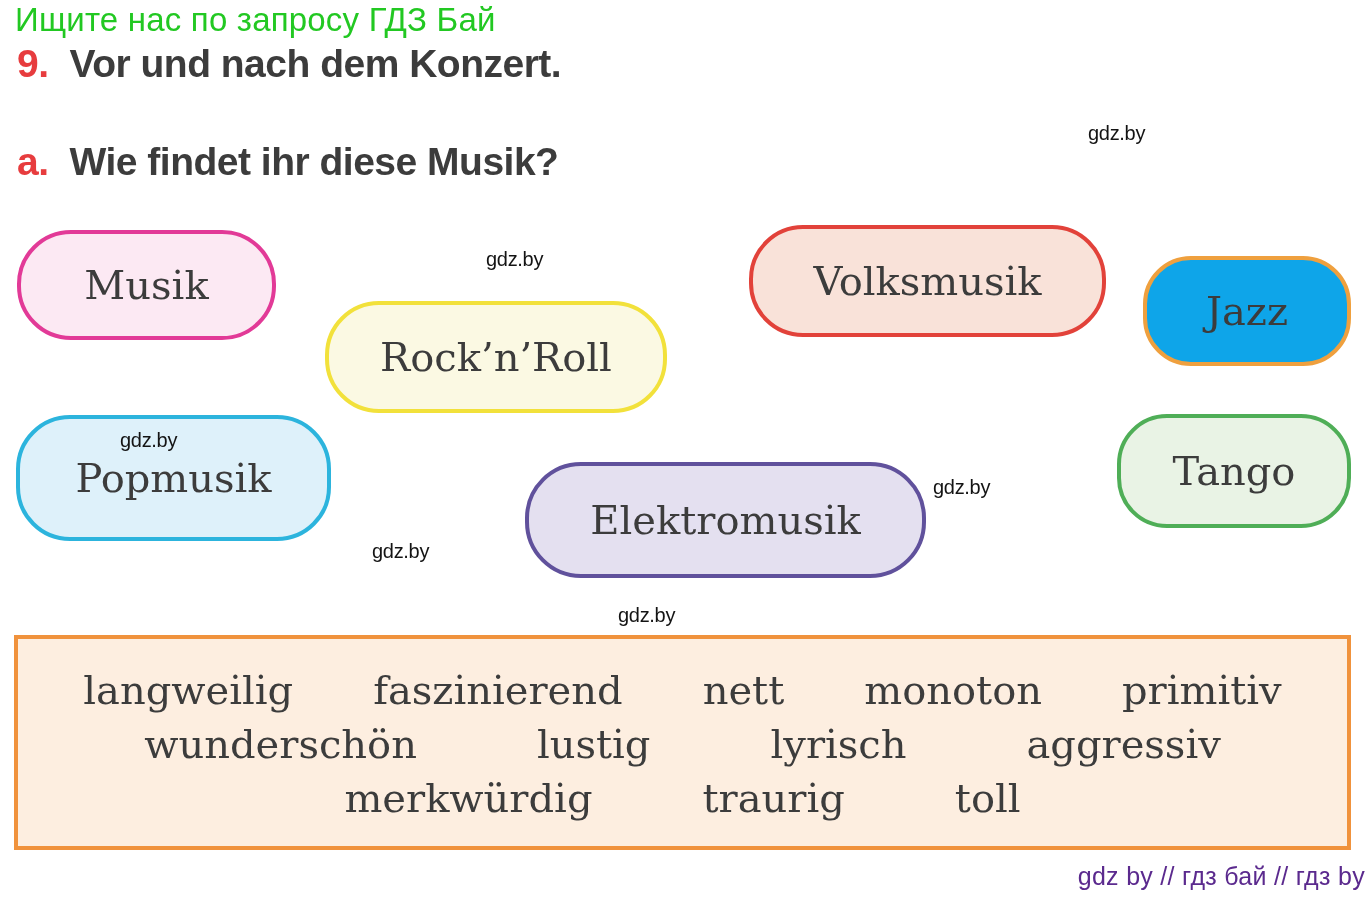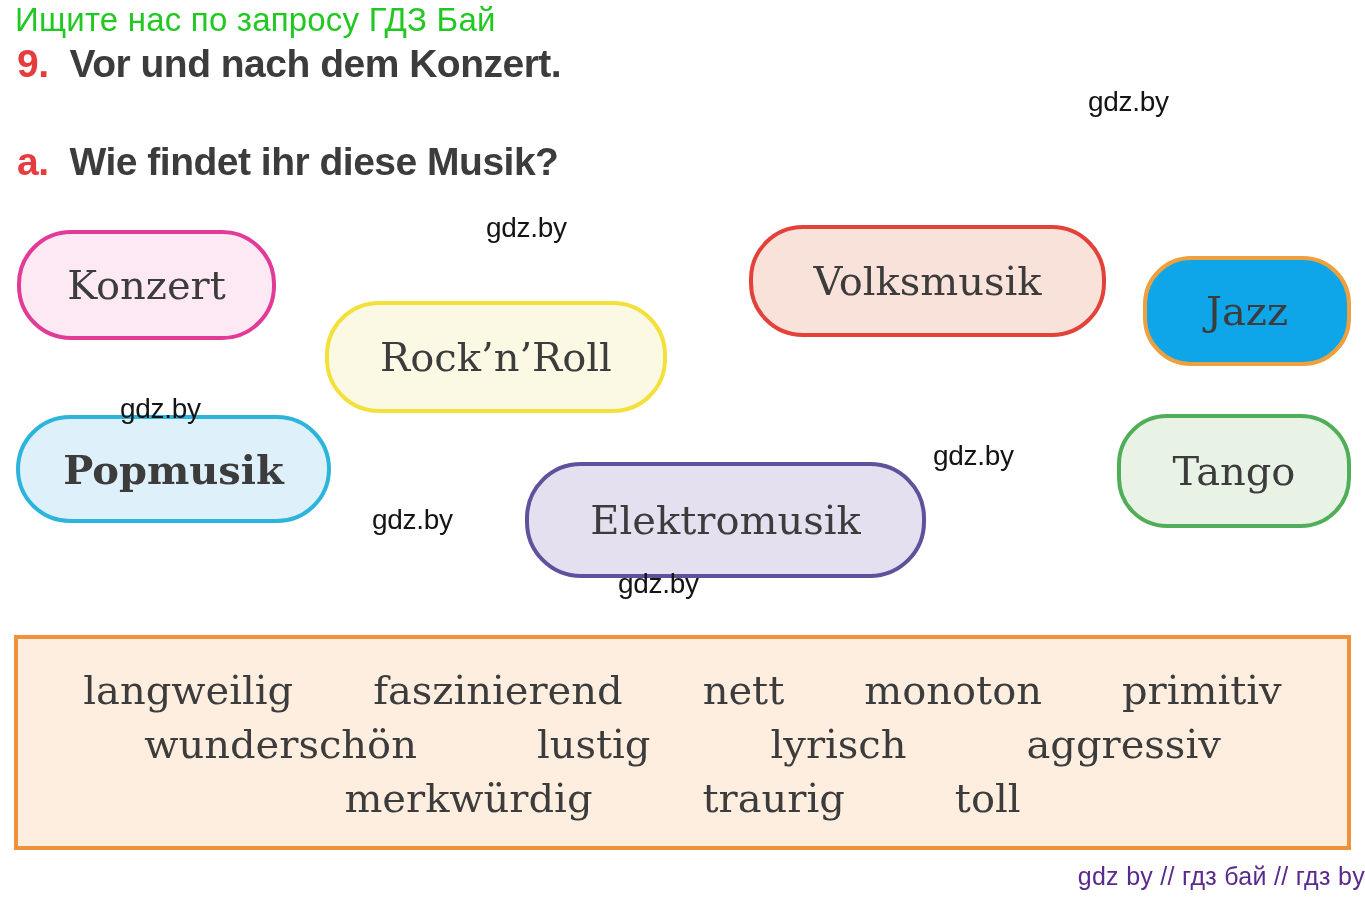--- a/index.html
+++ b/index.html
@@ -35,25 +35,26 @@
     letter-spacing: -0.5px;
     color: #3c3c3c;
     white-space: nowrap;
   }
   .heading .num {
     display: inline-block;
     margin-right: 21px;
   }
   .wm {
     position: absolute;
-    font-size: 28px;
+    font-size: 20px;
     color: #141414;
     letter-spacing: -0.3px;
     z-index: 5;
     white-space: nowrap;
+    margin-top: 36px;
   }
   .pill {
     position: absolute;
     box-sizing: border-box;
     border: 4px solid #000;
     border-radius: 54px;
     display: flex;
     align-items: center;
     justify-content: center;
     font-family: "DejaVu Serif", serif;
@@ -118,36 +119,36 @@
   </div>
 
   <div class="wm" style="left: 1088px; top: 86px;">gdz.by</div>
   <div class="wm" style="left: 486px; top: 212px;">gdz.by</div>
   <div class="wm" style="left: 120px; top: 393px;">gdz.by</div>
   <div class="wm" style="left: 372px; top: 504px;">gdz.by</div>
   <div class="wm" style="left: 933px; top: 440px;">gdz.by</div>
   <div class="wm" style="left: 618px; top: 568px;">gdz.by</div>
 
   <div class="pill" style="left: 17px; top: 230px; width: 259px; height: 110px; border-color: rgb(226, 58, 151); background-color: rgb(252, 233, 243);">
-    <span>Konzert</span>
+    <span>Musik</span>
   </div>
 
   <div class="pill" style="left: 325px; top: 287px; width: 342px; height: 112px; border-color: rgb(242, 225, 59); background-color: rgb(251, 249, 227); margin-top: 14px;">
     <span>Rock’n’Roll</span>
   </div>
 
   <div class="pill" style="left: 749px; top: 225px; width: 357px; height: 112px; border-color: rgb(226, 66, 58); background-color: rgb(249, 226, 217);">
     <span>Volksmusik</span>
   </div>
 
   <div class="pill" style="left: 1143px; top: 256px; width: 208px; height: 110px; border-radius: 48px; border-color: rgb(239, 160, 62); background-color: #0ea5e9;">
     <span>Jazz</span>
   </div>
 
-  <div class="pill" style="left: 16px; top: 415px; width: 315px; height: 108px; border-color: rgb(44, 180, 221); background-color: rgb(222, 241, 250); font-weight: bold;">
+  <div class="pill" style="left: 16px; top: 415px; width: 315px; height: 126px; border-color: rgb(44, 180, 221); background-color: rgb(222, 241, 250);">
     <span>Popmusik</span>
   </div>
 
   <div class="pill" style="left: 525px; top: 462px; width: 401px; height: 116px; border-radius: 56px; border-color: rgb(96, 81, 156); background-color: rgb(228, 224, 240);">
     <span>Elektromusik</span>
   </div>
 
   <div class="pill" style="left: 1117px; top: 414px; width: 234px; height: 114px; border-radius: 50px; border-color: rgb(79, 174, 87); background-color: rgb(233, 243, 229);">
     <span>Tango</span>
   </div>

